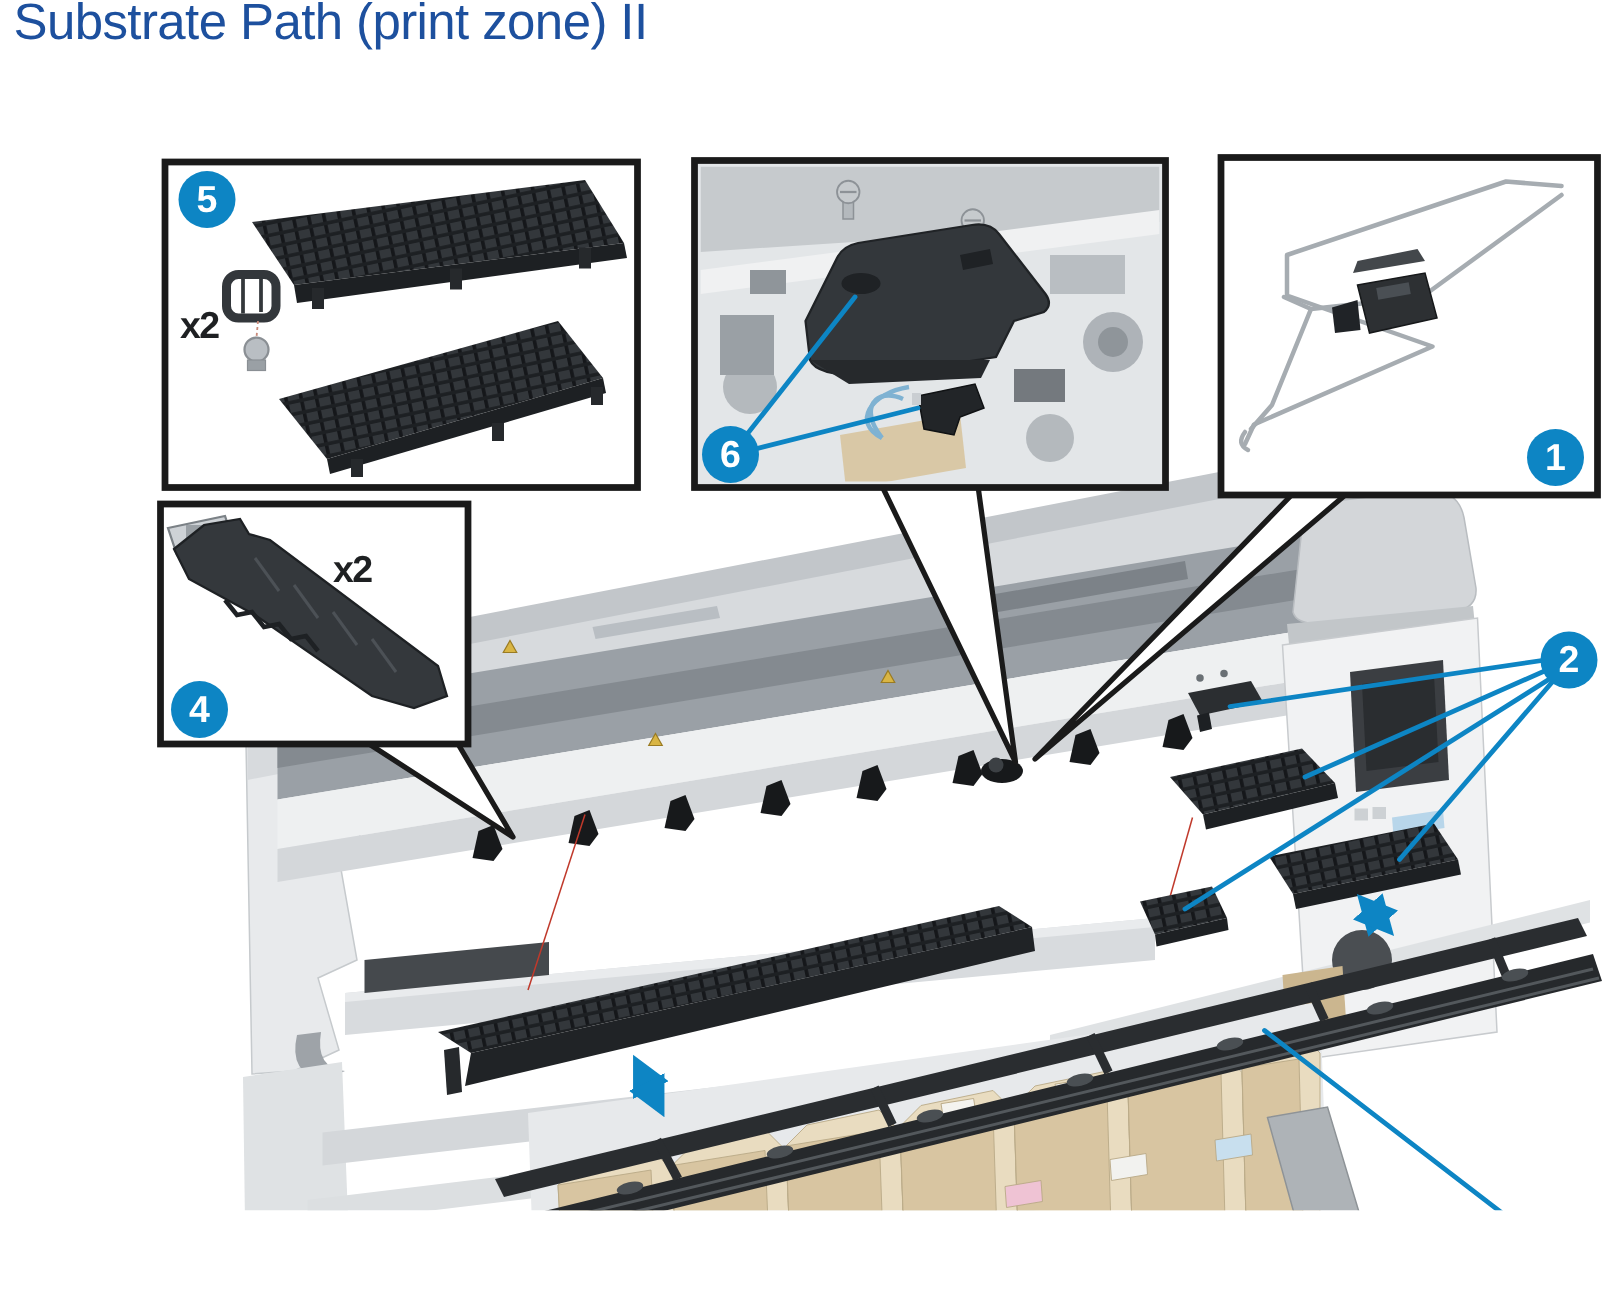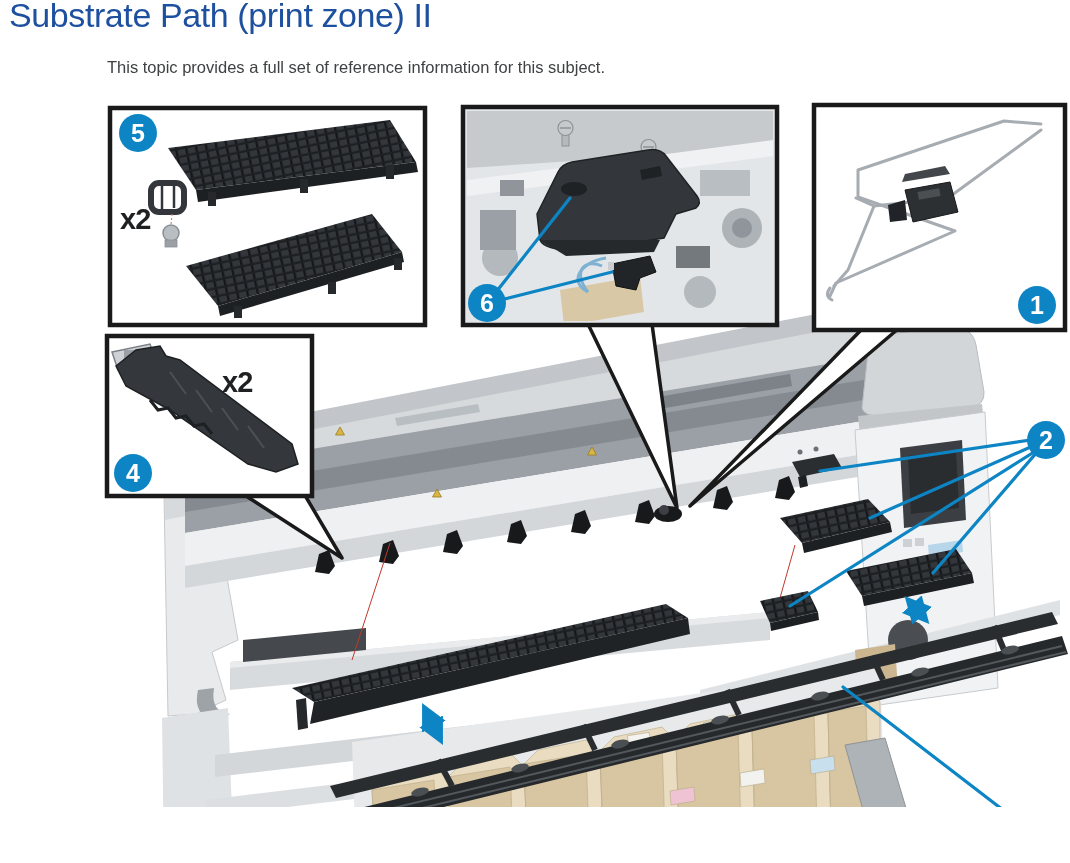--- a/index.html
+++ b/index.html
@@ -5,29 +5,28 @@
   html,body{margin:0;padding:0;background:#fff;}
   .page{position:relative;width:1070px;height:807px;overflow:hidden;background:#fff;
         font-family:"Liberation Sans",sans-serif;}
   .title{position:absolute;left:9px;top:-4px;margin:0;font-size:34px;font-weight:500;
          color:#1d509e;letter-spacing:-0.4px;}
   .subtitle{position:absolute;left:107px;top:58px;margin:0;font-size:16.5px;color:#3f4143;}
   .diagram-svg{position:absolute;left:0;top:0;}
   .badge{position:absolute;width:38px;height:38px;border-radius:50%;background:#0d85c4;
          color:#fff;display:flex;align-items:center;justify-content:center;
          font-size:25px;font-weight:600;line-height:1;user-select:none;}
-  .qty{position:absolute;font-size:29px;font-weight:600;color:#1e2022;letter-spacing:-1px;}
+  .qty{position:absolute;font-size:25px;font-weight:600;color:#1e2022;letter-spacing:-1px;}
 </style>
 </head>
 <body>
 
 <div class="page">
 
   <h1 class="title">Substrate Path (print zone) II</h1>
-  <p class="subtitle">This topic provides a full set of reference information for this subject.</p>
 
   <svg class="diagram-svg" width="1070" height="863" viewBox="0 0 1070 863" xmlns="http://www.w3.org/2000/svg">
     <defs>
       <pattern id="grid" width="10" height="8" patternUnits="userSpaceOnUse" patternTransform="rotate(-12)">
         <rect width="10" height="8" fill="#33373b"></rect>
         <rect width="2.4" height="8" fill="#15171a"></rect>
         <rect y="5.6" width="10" height="2.4" fill="#1d2023"></rect>
       </pattern>
       <marker id="arr" viewBox="0 0 10 10" refX="7.5" refY="5" markerWidth="4.4" markerHeight="4.4" orient="auto-start-reverse">
         <path d="M0,0 L10,5 L0,10 Z" fill="#0d85c4"></path>

